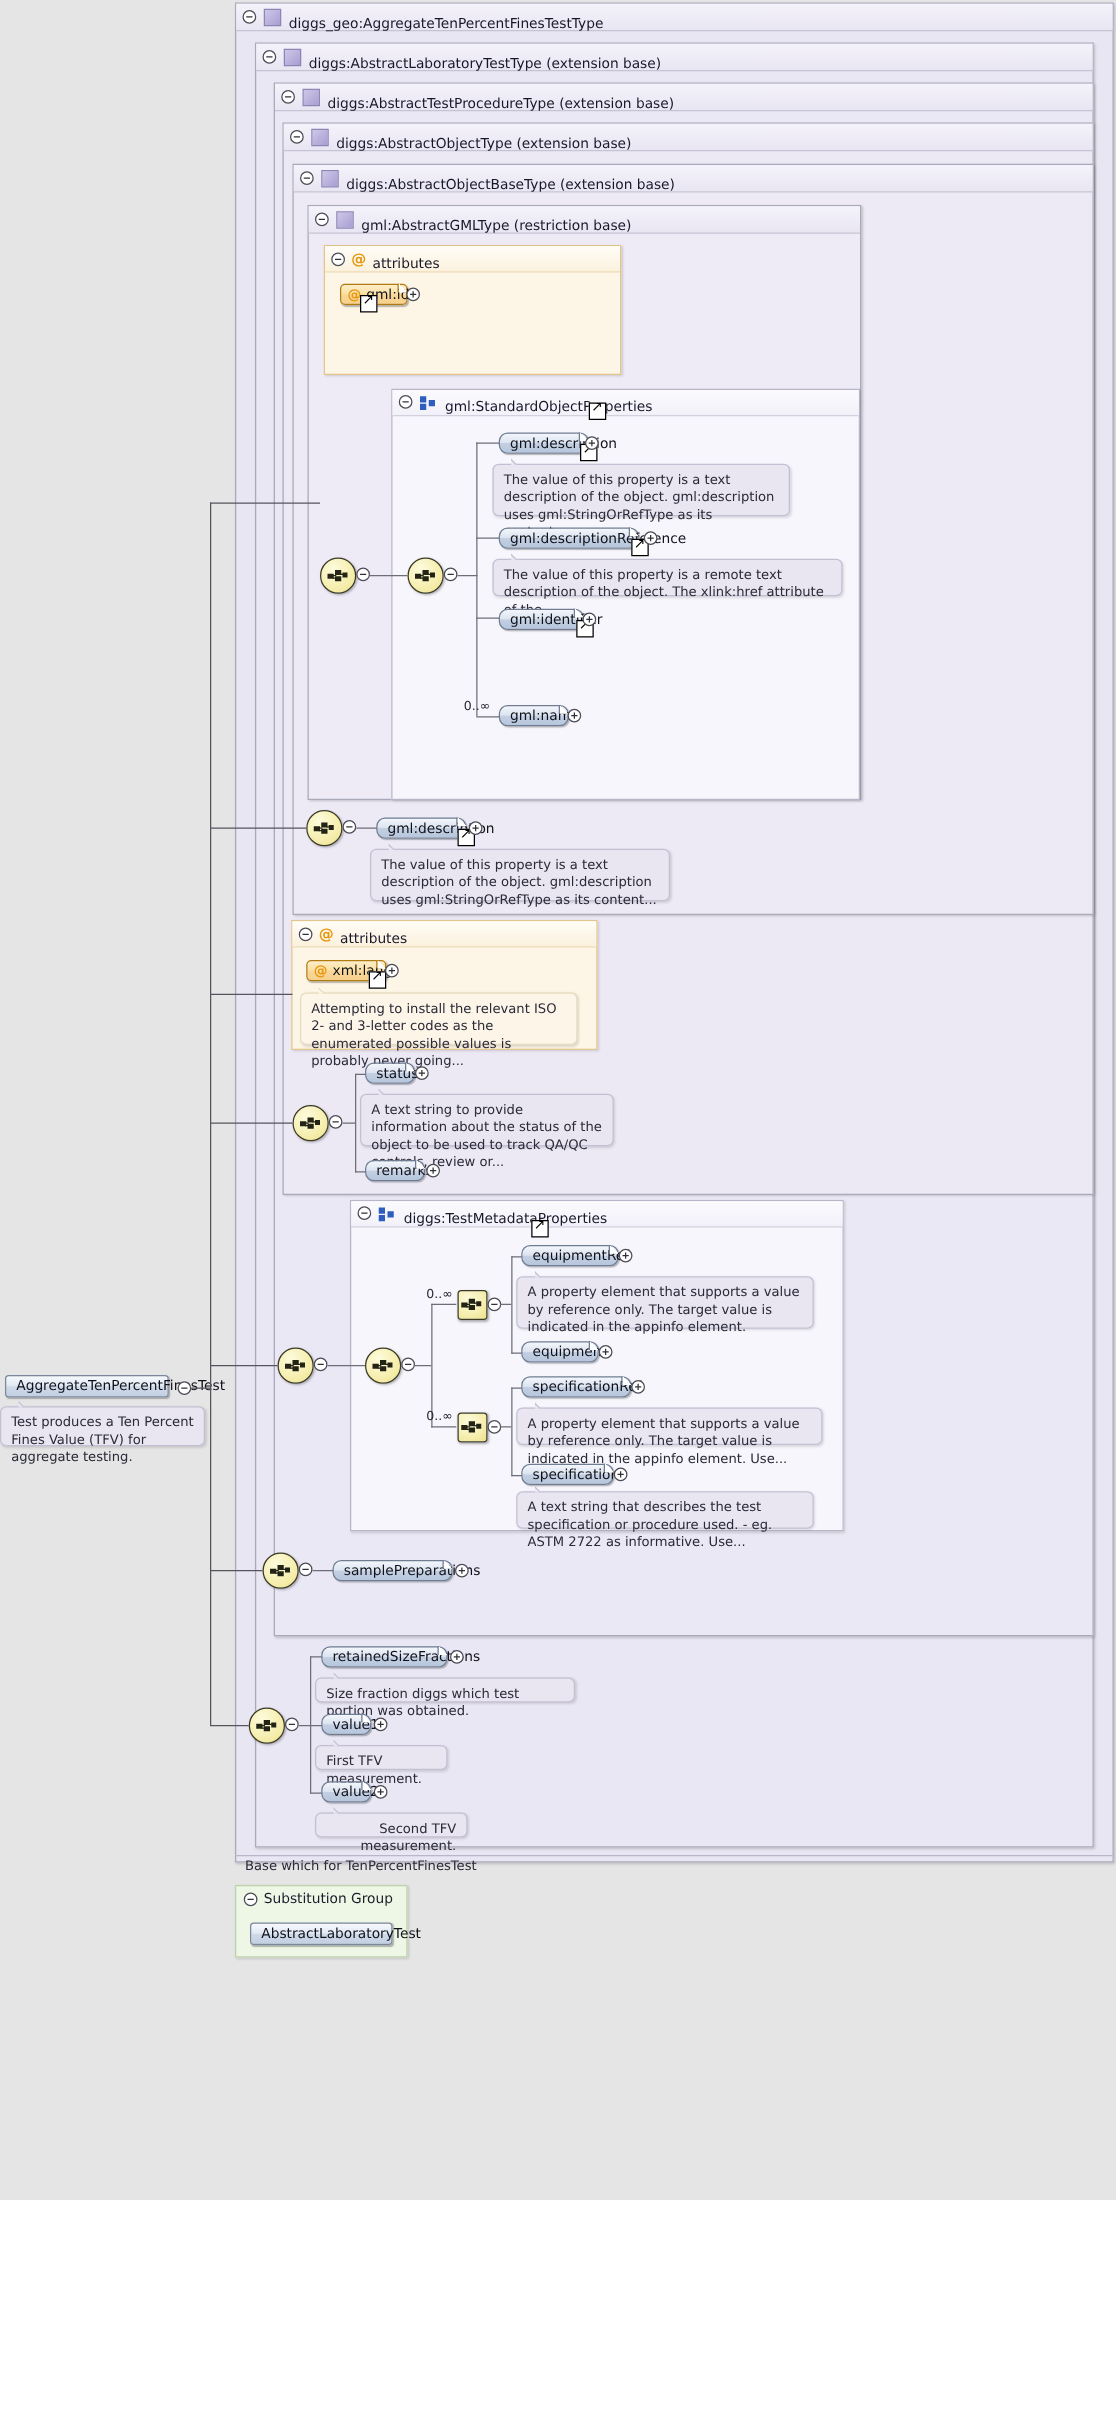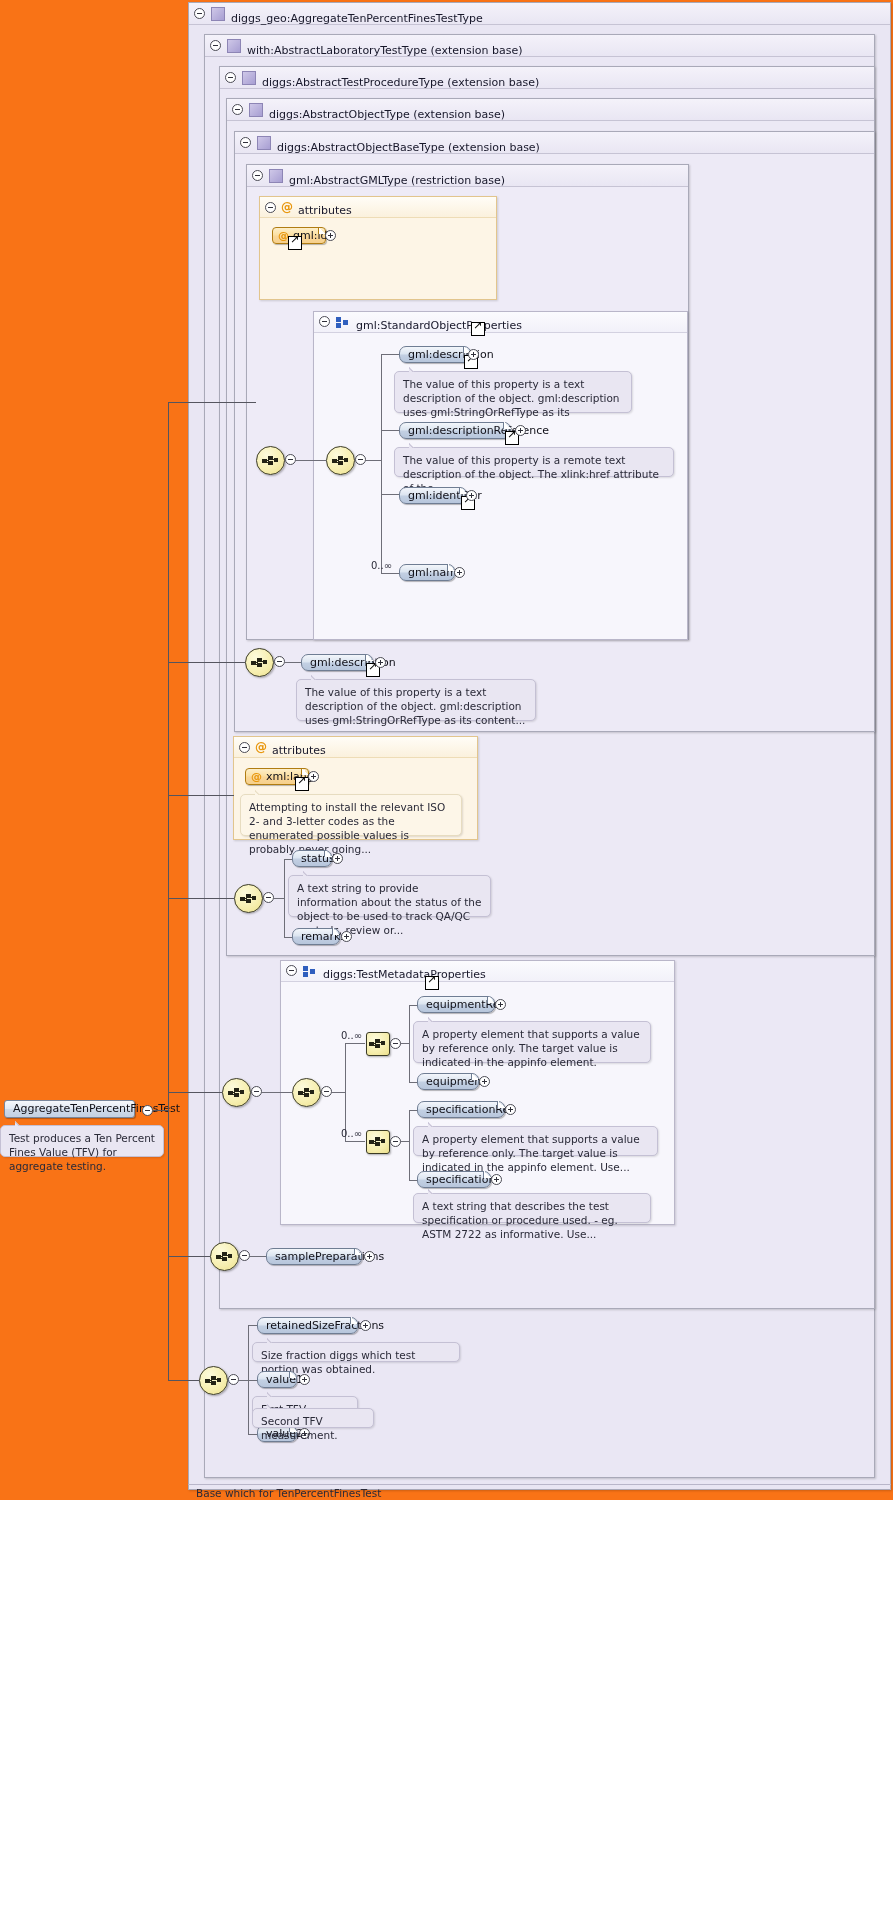--- a/index.html
+++ b/index.html
@@ -1,17 +1,17 @@
 <!DOCTYPE html>
 <html><head>
 <meta charset="utf-8">
 <style>
   html,body{margin:0;padding:0;background:#ffffff;}
   body{font-family:"DejaVu Sans","Liberation Sans",sans-serif;font-size:11px;color:#1b1b2a;}
-  #canvas{position:relative;width:893px;height:1500px;overflow:hidden;background:#f97316;}
+  #canvas{position:relative;width:893px;height:1760px;overflow:hidden;background:#e5e5e5;}
 
   
   .tbox{position:absolute;box-sizing:border-box;border:1px solid #a9a9b8;background:#e7e4f0;
         box-shadow:1px 1px 2px rgba(0,0,0,.18);}
   .tbox>.thead{height:21px;line-height:21px;padding-left:6px;white-space:nowrap;
         background:linear-gradient(to bottom,#f4f2fa 0%,#e9e6f3 100%);
         border-bottom:1px solid #c6c3d4;font-size:11px;color:#17172a;}
   .tbox.lvl1{background:#e9e6f3;}
   .tbox.lvl2{background:#eae7f4;}
   .tbox.lvl3{background:#ebe8f5;}
@@ -137,21 +137,21 @@
       <span class="exp" style="left:5px;top:5px;"></span>
       <span class="tsq" style="left:22px;top:4px;"></span>
       <span class="lbl" style="left:42px;top:5px;">diggs_geo:AggregateTenPercentFinesTestType</span>
     </div>
   </div>
 
   <div class="tbox lvl2" style="left:204px;top:34px;width:671px;height:1444px;">
     <div class="thead">
       <span class="exp" style="left:5px;top:5px;"></span>
       <span class="tsq" style="left:22px;top:4px;"></span>
-      <span class="lbl" style="left:42px;top:5px;">with:AbstractLaboratoryTestType (extension base)</span>
+      <span class="lbl" style="left:42px;top:5px;">diggs:AbstractLaboratoryTestType (extension base)</span>
     </div>
   </div>
 
   <div class="tbox lvl3" style="left:219px;top:66px;width:656px;height:1243px;">
     <div class="thead">
       <span class="exp" style="left:5px;top:5px;"></span>
       <span class="tsq" style="left:22px;top:4px;"></span>
       <span class="lbl" style="left:42px;top:5px;">diggs:AbstractTestProcedureType (extension base)</span>
     </div>
   </div>
@@ -526,21 +526,21 @@
   <div class="doc" style="left:252px;top:1396px;width:106px;height:20px;">
     <span class="tail"></span>
     <span>First TFV measurement.</span>
   </div>
 
   <div class="el" style="left:257px;top:1425px;width:40px;">
     <span>value2</span>
     <span class="fold"></span>
   </div>
   <span class="exp plus" style="left:299px;top:1428px;"></span>
-  <div class="doc" style="left:252px;top:1408px;width:122px;height:20px;">
+  <div class="doc" style="left:252px;top:1450px;width:122px;height:20px;text-align:right;">
     <span class="tail"></span>
     <span>Second TFV measurement.</span>
   </div>
 
   <div class="el root" style="left:4px;top:1100px;width:131px;height:18px;line-height:16px;">
     <span>AggregateTenPercentFinesTest</span>
   </div>
   <span class="exp" style="left:142px;top:1105px;"></span>
   <div class="doc" style="left:0px;top:1125px;width:164px;height:32px;">
     <span class="tail"></span>

